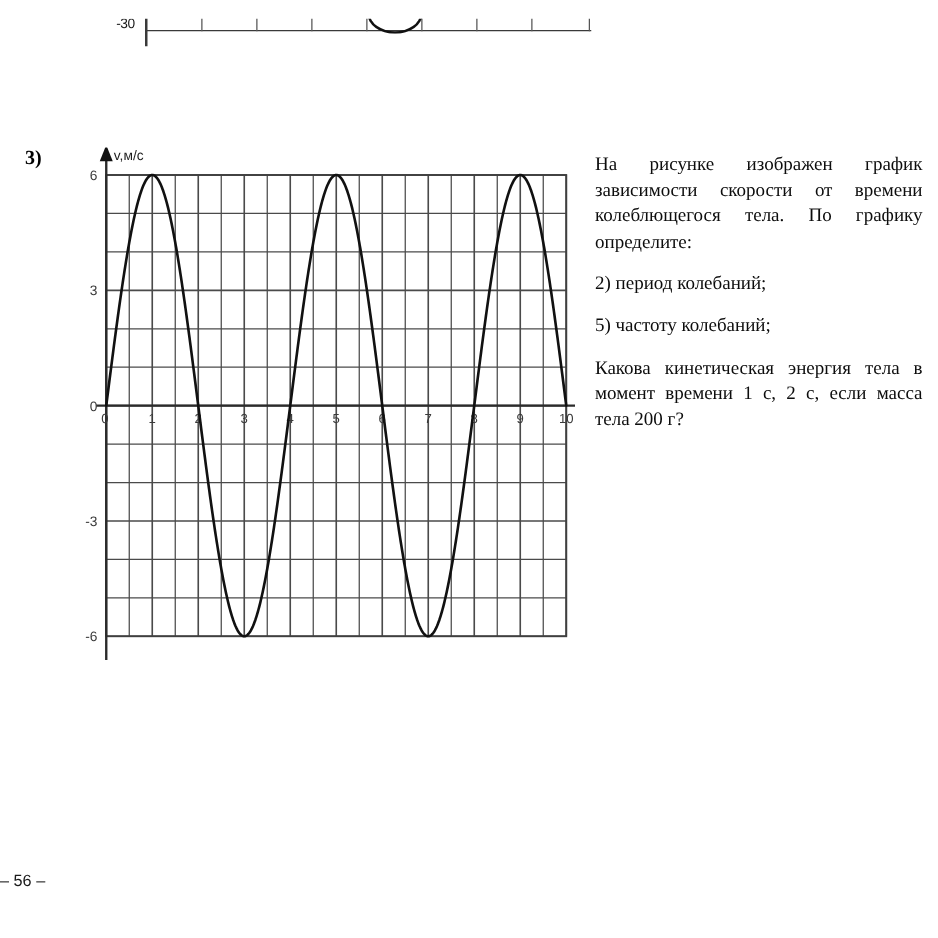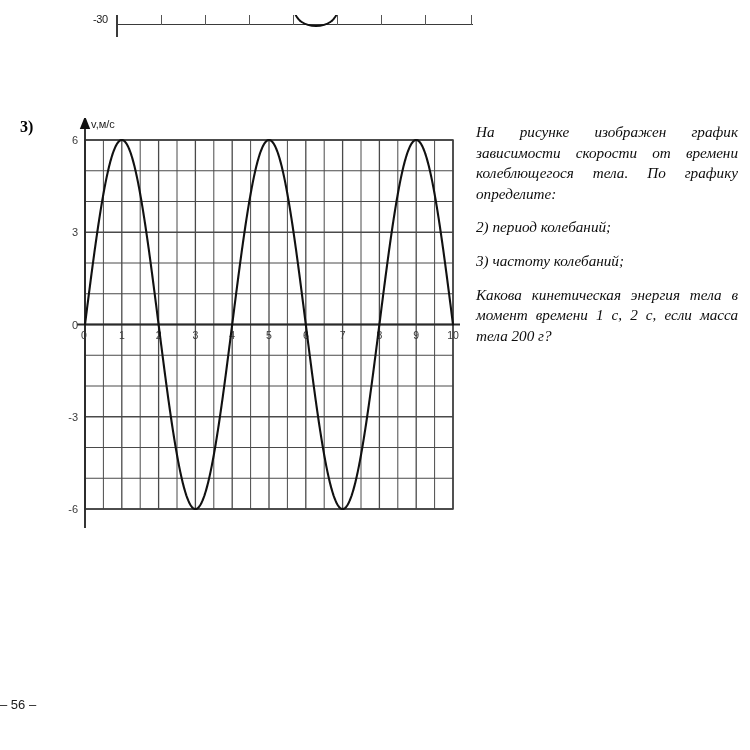--- a/index.html
+++ b/index.html
@@ -50,21 +50,21 @@
     width:400px; height:410px;
   }
   #chart-svg{display:block;}
 
   
   #text-column{
     position:absolute; left:476px; top:122px; width:262px;
     font-size:15.2px; line-height:20.6px; color:#0d0d0d;
     text-align:justify;
   }
-  #text-column p{margin:0 0 0 0;font-style:italic;}
+  #text-column p{margin:0 0 0 0;}
   #text-column p.gap{margin-top:13px;}
 
   
   #page-footer{
     position:absolute; left:0; top:697px; width:678px;
     text-align:left;
     font-family:"Liberation Sans", sans-serif;
     font-size:13px; color:#1a1a1a;
   }
 </style>
@@ -162,17 +162,17 @@
         <text x="31" y="10" font-family="Liberation Sans, sans-serif" font-size="11" fill="#1c1c1c">v,м/с</text>
         <text x="403" y="199.5" font-family="Liberation Sans, sans-serif" font-size="10.5" fill="#1c1c1c">t,c</text>
       </g>
     <path id="curve" fill="none" stroke="#111111" stroke-width="2.1" stroke-linejoin="round" stroke-linecap="round" d="M25.00 206.50 L25.41 203.28 L25.82 200.06 L26.23 196.84 L26.64 193.63 L27.04 190.42 L27.45 187.21 L27.86 184.02 L28.27 180.82 L28.68 177.64 L29.09 174.46 L29.50 171.30 L29.91 168.14 L30.32 165.00 L30.72 161.87 L31.13 158.75 L31.54 155.64 L31.95 152.56 L32.36 149.49 L32.77 146.43 L33.18 143.40 L33.59 140.38 L34.00 137.39 L34.40 134.41 L34.81 131.46 L35.22 128.53 L35.63 125.62 L36.04 122.74 L36.45 119.88 L36.86 117.05 L37.27 114.25 L37.68 111.48 L38.08 108.73 L38.49 106.01 L38.90 103.33 L39.31 100.68 L39.72 98.05 L40.13 95.47 L40.54 92.91 L40.95 90.39 L41.36 87.91 L41.76 85.46 L42.17 83.05 L42.58 80.67 L42.99 78.34 L43.40 76.04 L43.81 73.78 L44.22 71.57 L44.63 69.39 L45.04 67.26 L45.44 65.16 L45.85 63.12 L46.26 61.11 L46.67 59.15 L47.08 57.24 L47.49 55.37 L47.90 53.54 L48.31 51.77 L48.72 50.04 L49.12 48.35 L49.53 46.72 L49.94 45.13 L50.35 43.60 L50.76 42.11 L51.17 40.67 L51.58 39.29 L51.99 37.95 L52.40 36.67 L52.80 35.43 L53.21 34.25 L53.62 33.13 L54.03 32.05 L54.44 31.03 L54.85 30.06 L55.26 29.15 L55.67 28.29 L56.08 27.48 L56.48 26.73 L56.89 26.03 L57.30 25.39 L57.71 24.80 L58.12 24.27 L58.53 23.80 L58.94 23.38 L59.35 23.01 L59.76 22.70 L60.16 22.45 L60.57 22.25 L60.98 22.11 L61.39 22.03 L61.80 22.00 L62.21 22.03 L62.62 22.11 L63.03 22.25 L63.44 22.45 L63.84 22.70 L64.25 23.01 L64.66 23.38 L65.07 23.80 L65.48 24.27 L65.89 24.80 L66.30 25.39 L66.71 26.03 L67.12 26.73 L67.52 27.48 L67.93 28.29 L68.34 29.15 L68.75 30.06 L69.16 31.03 L69.57 32.05 L69.98 33.13 L70.39 34.25 L70.80 35.43 L71.20 36.67 L71.61 37.95 L72.02 39.29 L72.43 40.67 L72.84 42.11 L73.25 43.60 L73.66 45.13 L74.07 46.72 L74.48 48.35 L74.88 50.04 L75.29 51.77 L75.70 53.54 L76.11 55.37 L76.52 57.24 L76.93 59.15 L77.34 61.11 L77.75 63.12 L78.16 65.16 L78.56 67.26 L78.97 69.39 L79.38 71.57 L79.79 73.78 L80.20 76.04 L80.61 78.34 L81.02 80.67 L81.43 83.05 L81.84 85.46 L82.24 87.91 L82.65 90.39 L83.06 92.91 L83.47 95.47 L83.88 98.05 L84.29 100.68 L84.70 103.33 L85.11 106.01 L85.52 108.73 L85.92 111.48 L86.33 114.25 L86.74 117.05 L87.15 119.88 L87.56 122.74 L87.97 125.62 L88.38 128.53 L88.79 131.46 L89.20 134.41 L89.60 137.39 L90.01 140.38 L90.42 143.40 L90.83 146.43 L91.24 149.49 L91.65 152.56 L92.06 155.64 L92.47 158.75 L92.88 161.87 L93.28 165.00 L93.69 168.14 L94.10 171.30 L94.51 174.46 L94.92 177.64 L95.33 180.82 L95.74 184.02 L96.15 187.21 L96.56 190.42 L96.96 193.63 L97.37 196.84 L97.78 200.06 L98.19 203.28 L98.60 206.50 L99.01 209.72 L99.42 212.94 L99.83 216.16 L100.24 219.37 L100.64 222.58 L101.05 225.79 L101.46 228.98 L101.87 232.18 L102.28 235.36 L102.69 238.54 L103.10 241.70 L103.51 244.86 L103.92 248.00 L104.32 251.13 L104.73 254.25 L105.14 257.36 L105.55 260.44 L105.96 263.51 L106.37 266.57 L106.78 269.60 L107.19 272.62 L107.60 275.61 L108.00 278.59 L108.41 281.54 L108.82 284.47 L109.23 287.38 L109.64 290.26 L110.05 293.12 L110.46 295.95 L110.87 298.75 L111.28 301.52 L111.68 304.27 L112.09 306.99 L112.50 309.67 L112.91 312.32 L113.32 314.95 L113.73 317.53 L114.14 320.09 L114.55 322.61 L114.96 325.09 L115.36 327.54 L115.77 329.95 L116.18 332.33 L116.59 334.66 L117.00 336.96 L117.41 339.22 L117.82 341.43 L118.23 343.61 L118.64 345.74 L119.04 347.84 L119.45 349.88 L119.86 351.89 L120.27 353.85 L120.68 355.76 L121.09 357.63 L121.50 359.46 L121.91 361.23 L122.32 362.96 L122.72 364.65 L123.13 366.28 L123.54 367.87 L123.95 369.40 L124.36 370.89 L124.77 372.33 L125.18 373.71 L125.59 375.05 L126.00 376.33 L126.40 377.57 L126.81 378.75 L127.22 379.87 L127.63 380.95 L128.04 381.97 L128.45 382.94 L128.86 383.85 L129.27 384.71 L129.68 385.52 L130.08 386.27 L130.49 386.97 L130.90 387.61 L131.31 388.20 L131.72 388.73 L132.13 389.20 L132.54 389.62 L132.95 389.99 L133.36 390.30 L133.76 390.55 L134.17 390.75 L134.58 390.89 L134.99 390.97 L135.40 391.00 L135.81 390.97 L136.22 390.89 L136.63 390.75 L137.04 390.55 L137.44 390.30 L137.85 389.99 L138.26 389.62 L138.67 389.20 L139.08 388.73 L139.49 388.20 L139.90 387.61 L140.31 386.97 L140.72 386.27 L141.12 385.52 L141.53 384.71 L141.94 383.85 L142.35 382.94 L142.76 381.97 L143.17 380.95 L143.58 379.87 L143.99 378.75 L144.40 377.57 L144.80 376.33 L145.21 375.05 L145.62 373.71 L146.03 372.33 L146.44 370.89 L146.85 369.40 L147.26 367.87 L147.67 366.28 L148.08 364.65 L148.48 362.96 L148.89 361.23 L149.30 359.46 L149.71 357.63 L150.12 355.76 L150.53 353.85 L150.94 351.89 L151.35 349.88 L151.76 347.84 L152.16 345.74 L152.57 343.61 L152.98 341.43 L153.39 339.22 L153.80 336.96 L154.21 334.66 L154.62 332.33 L155.03 329.95 L155.44 327.54 L155.84 325.09 L156.25 322.61 L156.66 320.09 L157.07 317.53 L157.48 314.95 L157.89 312.32 L158.30 309.67 L158.71 306.99 L159.12 304.27 L159.52 301.52 L159.93 298.75 L160.34 295.95 L160.75 293.12 L161.16 290.26 L161.57 287.38 L161.98 284.47 L162.39 281.54 L162.80 278.59 L163.20 275.61 L163.61 272.62 L164.02 269.60 L164.43 266.57 L164.84 263.51 L165.25 260.44 L165.66 257.36 L166.07 254.25 L166.48 251.13 L166.88 248.00 L167.29 244.86 L167.70 241.70 L168.11 238.54 L168.52 235.36 L168.93 232.18 L169.34 228.98 L169.75 225.79 L170.16 222.58 L170.56 219.37 L170.97 216.16 L171.38 212.94 L171.79 209.72 L172.20 206.50 L172.61 203.28 L173.02 200.06 L173.43 196.84 L173.84 193.63 L174.24 190.42 L174.65 187.21 L175.06 184.02 L175.47 180.82 L175.88 177.64 L176.29 174.46 L176.70 171.30 L177.11 168.14 L177.52 165.00 L177.92 161.87 L178.33 158.75 L178.74 155.64 L179.15 152.56 L179.56 149.49 L179.97 146.43 L180.38 143.40 L180.79 140.38 L181.20 137.39 L181.60 134.41 L182.01 131.46 L182.42 128.53 L182.83 125.62 L183.24 122.74 L183.65 119.88 L184.06 117.05 L184.47 114.25 L184.88 111.48 L185.28 108.73 L185.69 106.01 L186.10 103.33 L186.51 100.68 L186.92 98.05 L187.33 95.47 L187.74 92.91 L188.15 90.39 L188.56 87.91 L188.96 85.46 L189.37 83.05 L189.78 80.67 L190.19 78.34 L190.60 76.04 L191.01 73.78 L191.42 71.57 L191.83 69.39 L192.24 67.26 L192.64 65.16 L193.05 63.12 L193.46 61.11 L193.87 59.15 L194.28 57.24 L194.69 55.37 L195.10 53.54 L195.51 51.77 L195.92 50.04 L196.32 48.35 L196.73 46.72 L197.14 45.13 L197.55 43.60 L197.96 42.11 L198.37 40.67 L198.78 39.29 L199.19 37.95 L199.60 36.67 L200.00 35.43 L200.41 34.25 L200.82 33.13 L201.23 32.05 L201.64 31.03 L202.05 30.06 L202.46 29.15 L202.87 28.29 L203.28 27.48 L203.68 26.73 L204.09 26.03 L204.50 25.39 L204.91 24.80 L205.32 24.27 L205.73 23.80 L206.14 23.38 L206.55 23.01 L206.96 22.70 L207.36 22.45 L207.77 22.25 L208.18 22.11 L208.59 22.03 L209.00 22.00 L209.41 22.03 L209.82 22.11 L210.23 22.25 L210.64 22.45 L211.04 22.70 L211.45 23.01 L211.86 23.38 L212.27 23.80 L212.68 24.27 L213.09 24.80 L213.50 25.39 L213.91 26.03 L214.32 26.73 L214.72 27.48 L215.13 28.29 L215.54 29.15 L215.95 30.06 L216.36 31.03 L216.77 32.05 L217.18 33.13 L217.59 34.25 L218.00 35.43 L218.40 36.67 L218.81 37.95 L219.22 39.29 L219.63 40.67 L220.04 42.11 L220.45 43.60 L220.86 45.13 L221.27 46.72 L221.68 48.35 L222.08 50.04 L222.49 51.77 L222.90 53.54 L223.31 55.37 L223.72 57.24 L224.13 59.15 L224.54 61.11 L224.95 63.12 L225.36 65.16 L225.76 67.26 L226.17 69.39 L226.58 71.57 L226.99 73.78 L227.40 76.04 L227.81 78.34 L228.22 80.67 L228.63 83.05 L229.04 85.46 L229.44 87.91 L229.85 90.39 L230.26 92.91 L230.67 95.47 L231.08 98.05 L231.49 100.68 L231.90 103.33 L232.31 106.01 L232.72 108.73 L233.12 111.48 L233.53 114.25 L233.94 117.05 L234.35 119.88 L234.76 122.74 L235.17 125.62 L235.58 128.53 L235.99 131.46 L236.40 134.41 L236.80 137.39 L237.21 140.38 L237.62 143.40 L238.03 146.43 L238.44 149.49 L238.85 152.56 L239.26 155.64 L239.67 158.75 L240.08 161.87 L240.48 165.00 L240.89 168.14 L241.30 171.30 L241.71 174.46 L242.12 177.64 L242.53 180.82 L242.94 184.02 L243.35 187.21 L243.76 190.42 L244.16 193.63 L244.57 196.84 L244.98 200.06 L245.39 203.28 L245.80 206.50 L246.21 209.72 L246.62 212.94 L247.03 216.16 L247.44 219.37 L247.84 222.58 L248.25 225.79 L248.66 228.98 L249.07 232.18 L249.48 235.36 L249.89 238.54 L250.30 241.70 L250.71 244.86 L251.12 248.00 L251.52 251.13 L251.93 254.25 L252.34 257.36 L252.75 260.44 L253.16 263.51 L253.57 266.57 L253.98 269.60 L254.39 272.62 L254.80 275.61 L255.20 278.59 L255.61 281.54 L256.02 284.47 L256.43 287.38 L256.84 290.26 L257.25 293.12 L257.66 295.95 L258.07 298.75 L258.48 301.52 L258.88 304.27 L259.29 306.99 L259.70 309.67 L260.11 312.32 L260.52 314.95 L260.93 317.53 L261.34 320.09 L261.75 322.61 L262.16 325.09 L262.56 327.54 L262.97 329.95 L263.38 332.33 L263.79 334.66 L264.20 336.96 L264.61 339.22 L265.02 341.43 L265.43 343.61 L265.84 345.74 L266.24 347.84 L266.65 349.88 L267.06 351.89 L267.47 353.85 L267.88 355.76 L268.29 357.63 L268.70 359.46 L269.11 361.23 L269.52 362.96 L269.92 364.65 L270.33 366.28 L270.74 367.87 L271.15 369.40 L271.56 370.89 L271.97 372.33 L272.38 373.71 L272.79 375.05 L273.20 376.33 L273.60 377.57 L274.01 378.75 L274.42 379.87 L274.83 380.95 L275.24 381.97 L275.65 382.94 L276.06 383.85 L276.47 384.71 L276.88 385.52 L277.28 386.27 L277.69 386.97 L278.10 387.61 L278.51 388.20 L278.92 388.73 L279.33 389.20 L279.74 389.62 L280.15 389.99 L280.56 390.30 L280.96 390.55 L281.37 390.75 L281.78 390.89 L282.19 390.97 L282.60 391.00 L283.01 390.97 L283.42 390.89 L283.83 390.75 L284.24 390.55 L284.64 390.30 L285.05 389.99 L285.46 389.62 L285.87 389.20 L286.28 388.73 L286.69 388.20 L287.10 387.61 L287.51 386.97 L287.92 386.27 L288.32 385.52 L288.73 384.71 L289.14 383.85 L289.55 382.94 L289.96 381.97 L290.37 380.95 L290.78 379.87 L291.19 378.75 L291.60 377.57 L292.00 376.33 L292.41 375.05 L292.82 373.71 L293.23 372.33 L293.64 370.89 L294.05 369.40 L294.46 367.87 L294.87 366.28 L295.28 364.65 L295.68 362.96 L296.09 361.23 L296.50 359.46 L296.91 357.63 L297.32 355.76 L297.73 353.85 L298.14 351.89 L298.55 349.88 L298.96 347.84 L299.36 345.74 L299.77 343.61 L300.18 341.43 L300.59 339.22 L301.00 336.96 L301.41 334.66 L301.82 332.33 L302.23 329.95 L302.64 327.54 L303.04 325.09 L303.45 322.61 L303.86 320.09 L304.27 317.53 L304.68 314.95 L305.09 312.32 L305.50 309.67 L305.91 306.99 L306.32 304.27 L306.72 301.52 L307.13 298.75 L307.54 295.95 L307.95 293.12 L308.36 290.26 L308.77 287.38 L309.18 284.47 L309.59 281.54 L310.00 278.59 L310.40 275.61 L310.81 272.62 L311.22 269.60 L311.63 266.57 L312.04 263.51 L312.45 260.44 L312.86 257.36 L313.27 254.25 L313.68 251.13 L314.08 248.00 L314.49 244.86 L314.90 241.70 L315.31 238.54 L315.72 235.36 L316.13 232.18 L316.54 228.98 L316.95 225.79 L317.36 222.58 L317.76 219.37 L318.17 216.16 L318.58 212.94 L318.99 209.72 L319.40 206.50 L319.81 203.28 L320.22 200.06 L320.63 196.84 L321.04 193.63 L321.44 190.42 L321.85 187.21 L322.26 184.02 L322.67 180.82 L323.08 177.64 L323.49 174.46 L323.90 171.30 L324.31 168.14 L324.72 165.00 L325.12 161.87 L325.53 158.75 L325.94 155.64 L326.35 152.56 L326.76 149.49 L327.17 146.43 L327.58 143.40 L327.99 140.38 L328.40 137.39 L328.80 134.41 L329.21 131.46 L329.62 128.53 L330.03 125.62 L330.44 122.74 L330.85 119.88 L331.26 117.05 L331.67 114.25 L332.08 111.48 L332.48 108.73 L332.89 106.01 L333.30 103.33 L333.71 100.68 L334.12 98.05 L334.53 95.47 L334.94 92.91 L335.35 90.39 L335.76 87.91 L336.16 85.46 L336.57 83.05 L336.98 80.67 L337.39 78.34 L337.80 76.04 L338.21 73.78 L338.62 71.57 L339.03 69.39 L339.44 67.26 L339.84 65.16 L340.25 63.12 L340.66 61.11 L341.07 59.15 L341.48 57.24 L341.89 55.37 L342.30 53.54 L342.71 51.77 L343.12 50.04 L343.52 48.35 L343.93 46.72 L344.34 45.13 L344.75 43.60 L345.16 42.11 L345.57 40.67 L345.98 39.29 L346.39 37.95 L346.80 36.67 L347.20 35.43 L347.61 34.25 L348.02 33.13 L348.43 32.05 L348.84 31.03 L349.25 30.06 L349.66 29.15 L350.07 28.29 L350.48 27.48 L350.88 26.73 L351.29 26.03 L351.70 25.39 L352.11 24.80 L352.52 24.27 L352.93 23.80 L353.34 23.38 L353.75 23.01 L354.16 22.70 L354.56 22.45 L354.97 22.25 L355.38 22.11 L355.79 22.03 L356.20 22.00 L356.61 22.03 L357.02 22.11 L357.43 22.25 L357.84 22.45 L358.24 22.70 L358.65 23.01 L359.06 23.38 L359.47 23.80 L359.88 24.27 L360.29 24.80 L360.70 25.39 L361.11 26.03 L361.52 26.73 L361.92 27.48 L362.33 28.29 L362.74 29.15 L363.15 30.06 L363.56 31.03 L363.97 32.05 L364.38 33.13 L364.79 34.25 L365.20 35.43 L365.60 36.67 L366.01 37.95 L366.42 39.29 L366.83 40.67 L367.24 42.11 L367.65 43.60 L368.06 45.13 L368.47 46.72 L368.88 48.35 L369.28 50.04 L369.69 51.77 L370.10 53.54 L370.51 55.37 L370.92 57.24 L371.33 59.15 L371.74 61.11 L372.15 63.12 L372.56 65.16 L372.96 67.26 L373.37 69.39 L373.78 71.57 L374.19 73.78 L374.60 76.04 L375.01 78.34 L375.42 80.67 L375.83 83.05 L376.24 85.46 L376.64 87.91 L377.05 90.39 L377.46 92.91 L377.87 95.47 L378.28 98.05 L378.69 100.68 L379.10 103.33 L379.51 106.01 L379.92 108.73 L380.32 111.48 L380.73 114.25 L381.14 117.05 L381.55 119.88 L381.96 122.74 L382.37 125.62 L382.78 128.53 L383.19 131.46 L383.60 134.41 L384.00 137.39 L384.41 140.38 L384.82 143.40 L385.23 146.43 L385.64 149.49 L386.05 152.56 L386.46 155.64 L386.87 158.75 L387.28 161.87 L387.68 165.00 L388.09 168.14 L388.50 171.30 L388.91 174.46 L389.32 177.64 L389.73 180.82 L390.14 184.02 L390.55 187.21 L390.96 190.42 L391.36 193.63 L391.77 196.84 L392.18 200.06 L392.59 203.28 L393.00 206.50"></path>
   </svg>
 </div>
 
 <div id="text-column">
   <p>На рисунке изображен график зависимости скорости от вре­мени колеблющегося тела. По графику определите:</p>
   <p class="gap">2) период колебаний;</p>
-  <p class="gap">3) частоту колебаний;</p>
+  <p class="gap">5) частоту колебаний;</p>
   <p class="gap">Какова кинетическая энергия тела в момент времени 1 с, 2 с, если масса тела 200 г?</p>
 </div>
 
 <div id="page-footer">– 56 –</div>
 
 </body></html>

